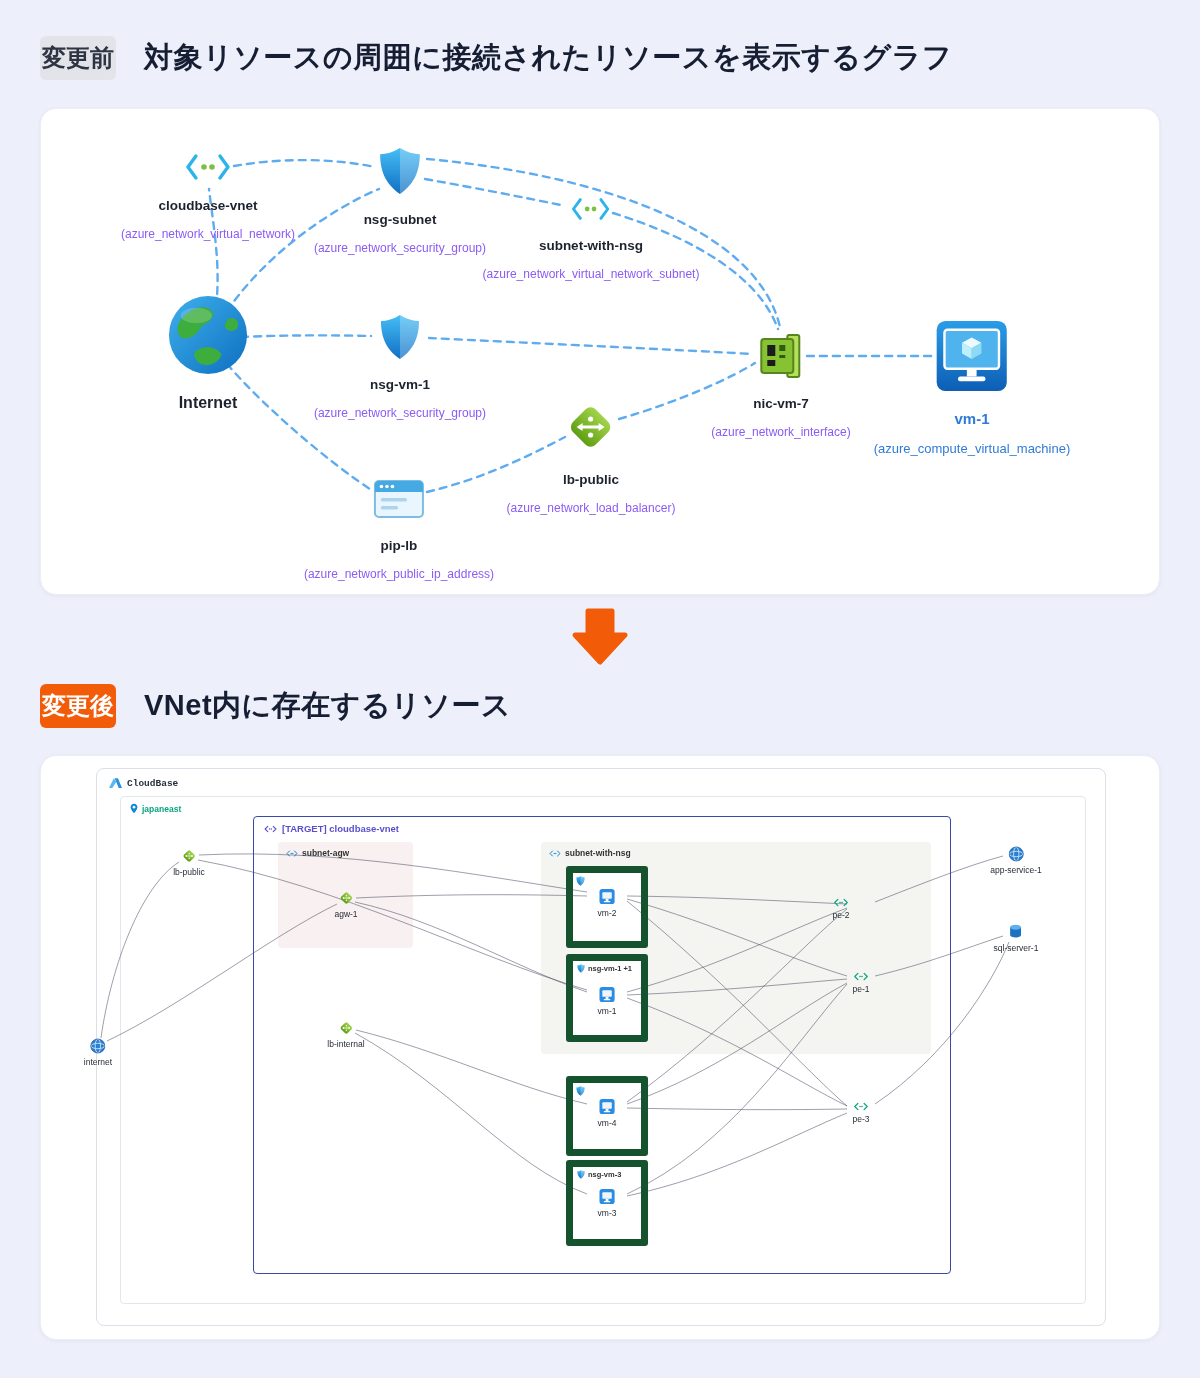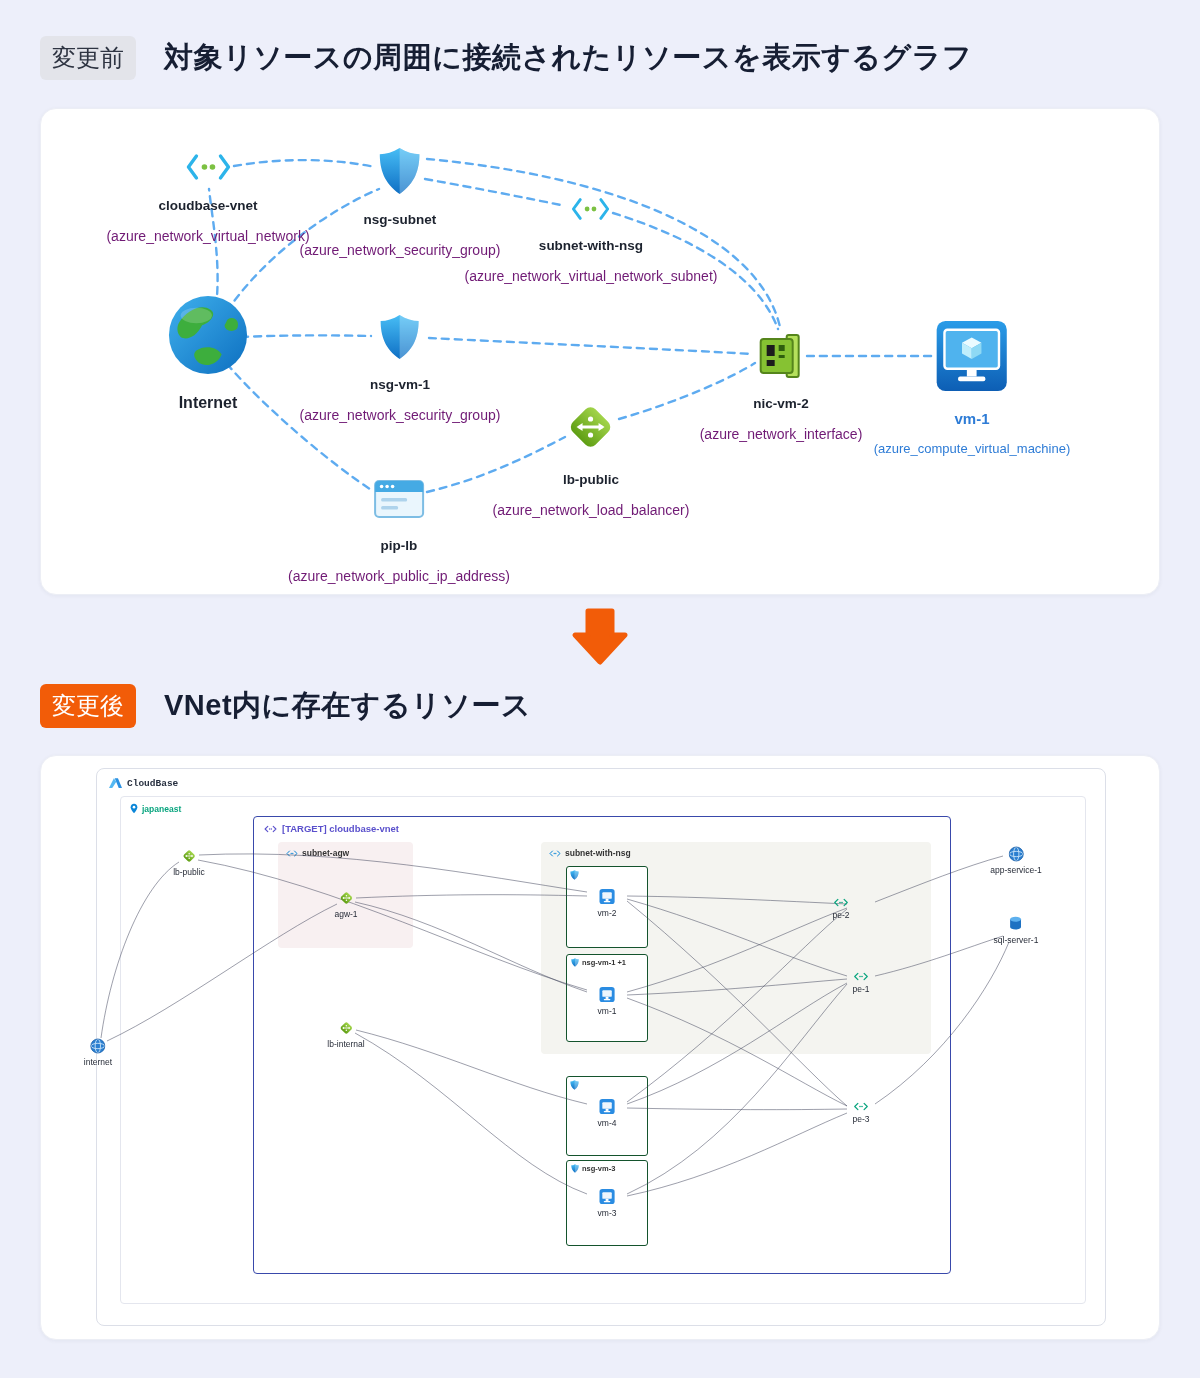--- a/index.html
+++ b/index.html
@@ -1,37 +1,37 @@
 <!DOCTYPE html>
 <html><head>
 <meta charset="utf-8">
 <style>
   * { box-sizing: border-box; }
   html, body { margin:0; padding:0; width:1200px; height:1378px; overflow:hidden;
     background:#edeffa; font-family:"Liberation Sans", sans-serif; }
   .section-header { position:absolute; display:flex; align-items:center; gap:28px; }
   #header-before { left:40px; top:36px; }
   #header-after  { left:40px; top:684px; }
-  .badge { font-size:24px; font-weight:400; padding:10px 12px; border-radius:6px; line-height:1; }
+  .badge { font-size:24px; font-weight:700; padding:10px 2px; border-radius:6px; line-height:1; }
   .badge.gray   { background:#e3e4ea; color:#2e3442; }
   .badge.orange { background:#f25c08; color:#ffffff; }
   .sec-title { font-size:29px; font-weight:800; color:#161e33; letter-spacing:0.5px; }
 
   .card { position:absolute; left:40px; width:1120px; background:#ffffff;
     border:1px solid #eceef5; border-radius:16px; box-shadow:0 1px 4px rgba(20,30,60,.05); }
   #card-before { top:108px; height:487px; }
   #card-after  { top:755px; height:585px; }
   .edges { position:absolute; left:0; top:0; pointer-events:none; }
 
   
   .bnode { position:absolute; transform:translateX(-50%); display:flex; flex-direction:column;
     align-items:center; text-align:center; z-index:3;gap:12px; }
   .bname { font-size:13.5px; font-weight:700; color:#1c222e; margin-top:5px; white-space:nowrap; line-height:1.25; }
   .bname.big { font-size:16px; }
-  .btype { font-size:14px; color:#701a75; white-space:nowrap; line-height:1.3; }
+  .btype { font-size:12px; color:#8b5cf6; white-space:nowrap; line-height:1.3; }
   .bnode.blue .bname, .bnode.blue .btype { color:#2e7cd6; }
 
   
   #arrow { position:absolute; left:568px; top:608px; }
 
   
   .shot { position:absolute; left:55px; top:12px; width:1010px; height:558px;
     border:1px solid #dcdfe8; border-radius:8px; background:#fff; }
   .shot-logo { position:absolute; left:12px; top:8px; display:flex; gap:5px; align-items:center;font-family:Liberation Mono, monospace; }
   .shot-logo span { font-size:9.5px; font-weight:700; color:#283040; }
@@ -43,21 +43,21 @@
   .target-box { position:absolute; left:212px; top:60px; width:698px; height:458px;
     border:1.4px solid #3949ab; border-radius:4px; z-index:1; }
   .target-head { position:absolute; left:10px; top:6px; display:flex; gap:5px; align-items:center;
     font-size:9.5px; font-weight:700; color:#5a50cc; }
 
   .agroup { position:absolute; border-radius:4px; z-index:1; }
   .agroup.pink { background:#f8f0f1; }
   .agroup.graybg { background:#f4f4f0; }
   .agroup-head { display:flex; align-items:center; gap:4px; font-size:8.5px; font-weight:700;
     color:#333; padding:6px 8px; }
-  .ibox { position:absolute; background:#ffffff; border:1px solid #14532d; border-radius:3px; z-index:1; }
+  .ibox { position:absolute; background:#ffffff; border:7px solid #14532d; border-radius:3px; z-index:1; }
   .ibox .corner-shield { position:absolute; left:3px; top:3px; }
   .ibox-head { display:flex; align-items:center; gap:3px; font-size:7.5px; font-weight:700;
     color:#333; padding:3px 4px; white-space:nowrap; }
 
   .anode { position:absolute; transform:translateX(-50%); display:flex; flex-direction:column;
     align-items:center; z-index:3; }
   .aname { font-size:8.5px; color:#272c38; margin-top:3px; white-space:nowrap; }
 
   .indigo { color:#5a50cc; }
   .bluebr { color:#0b86d8; }
@@ -239,21 +239,21 @@
         <use href="#sym-shield"></use>
       </svg>
     <div class="bname">nsg-vm-1</div>
     <div class="btype">(azure_network_security_group)</div>
   </div>
 
   <div class="bnode" style="left:740px; top:222px;">
     <svg width="48" height="48">
         <use href="#sym-nic"></use>
       </svg>
-    <div class="bname">nic-vm-2</div>
+    <div class="bname">nic-vm-7</div>
     <div class="btype">(azure_network_interface)</div>
   </div>
 
   <div class="bnode blue" style="left:931px; top:210px;">
     <svg width="74" height="74">
         <use href="#sym-vm"></use>
       </svg>
     <div class="bname" style="font-size:15px">vm-1</div>
     <div class="btype" style="font-size:13px">(azure_compute_virtual_machine)</div>
   </div>
@@ -448,19 +448,19 @@
         <use href="#sym-brackets"></use>
       </svg>
     <div class="aname">pe-3</div>
   </div>
   <div class="anode" style="left:975px; top:90px;">
     <svg width="16" height="16">
         <use href="#sym-globe-mini"></use>
       </svg>
     <div class="aname">app-service-1</div>
   </div>
-  <div class="anode" style="left:975px; top:160px;align-items:center;">
+  <div class="anode" style="left:975px; top:168px;align-items:center;">
     <svg width="14" height="16">
         <use href="#sym-db"></use>
       </svg>
     <div class="aname">sql-server-1</div>
   </div>
 </div>
 
 </body></html>

